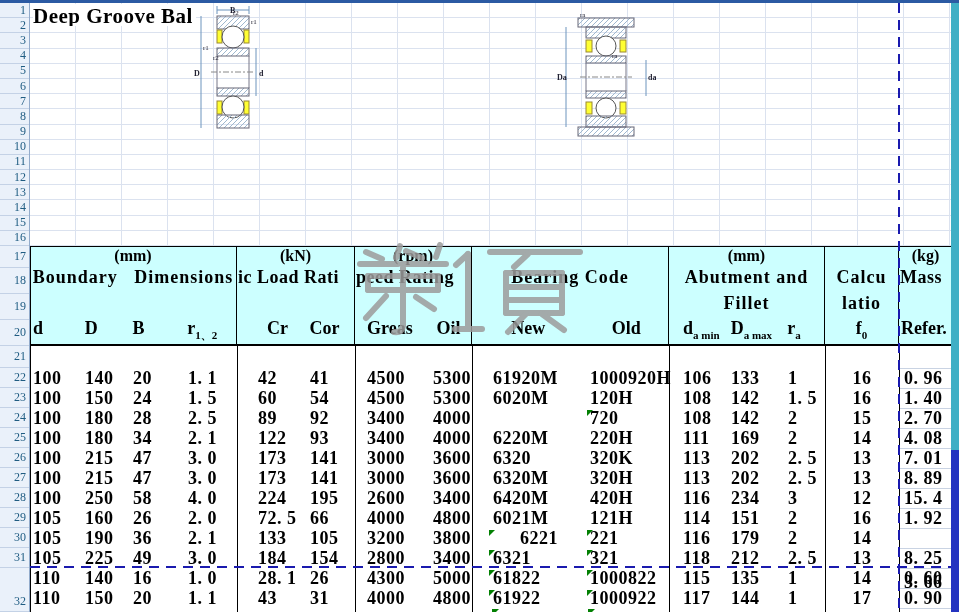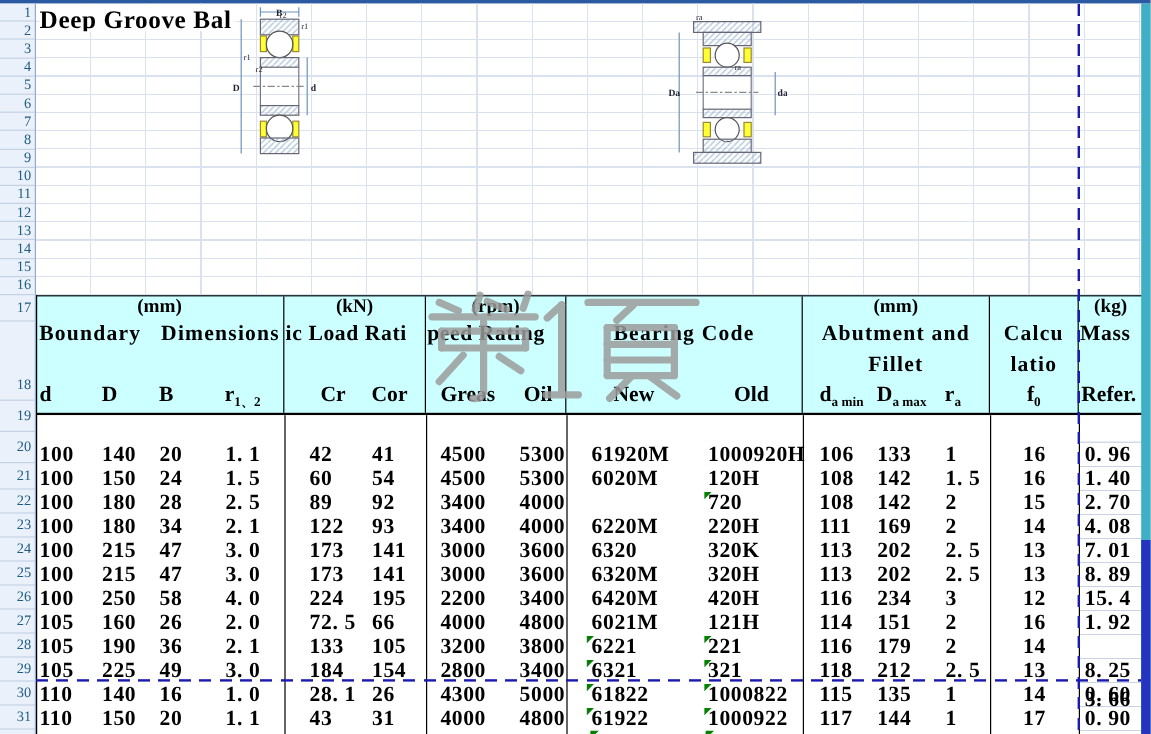--- a/index.html
+++ b/index.html
@@ -89,21 +89,21 @@
       <div class="rh" style="height: 15.1875px;">8</div>
       <div class="rh" style="height: 15.1875px;">9</div>
       <div class="rh" style="height: 15.1875px;">10</div>
       <div class="rh" style="height: 15.1875px;">11</div>
       <div class="rh" style="height: 15.1875px;">12</div>
       <div class="rh" style="height: 15.1875px;">13</div>
       <div class="rh" style="height: 15.1875px;">14</div>
       <div class="rh" style="height: 15.1875px;">15</div>
       <div class="rh" style="height: 15.1875px;">16</div>
       <div class="rh" style="height: 22px;">17</div>
-      <div class="rh" style="height: 26px; margin-top: 40px;">18</div>
+      <div class="rh" style="height: 26px;">18</div>
       <div class="rh" style="height: 26px;">19</div>
       <div class="rh" style="height: 26px;">20</div>
       <div class="rh" style="height: 22px;">21</div>
       <div class="rh" style="height: 20px;">22</div>
       <div class="rh" style="height: 20px;">23</div>
       <div class="rh" style="height: 20px;">24</div>
       <div class="rh" style="height: 20px;">25</div>
       <div class="rh" style="height: 20px;">26</div>
       <div class="rh" style="height: 20px;">27</div>
       <div class="rh" style="height: 20px;">28</div>
@@ -382,21 +382,21 @@
         <div class="td c13" style="width: 74px;">13</div>
         <div class="td c14" style="width: 53px;">8. 89</div>
       </div>
       <div class="trow">
         <div class="td c0" style="width: 52px;">100</div>
         <div class="td c1" style="width: 48px;">250</div>
         <div class="td c2" style="width: 52px;">58</div>
         <div class="td c3" style="width: 55px;">4. 0</div>
         <div class="td c4" style="width: 63px;">224</div>
         <div class="td c5" style="width: 55px;">195</div>
-        <div class="td c6" style="width: 70px;">2200</div>
+        <div class="td c6" style="width: 70px;">2600</div>
         <div class="td c7" style="width: 47px;">3400</div>
         <div class="td c8" style="width: 113px;">6420M</div>
         <div class="td c9" style="width: 84px;">420H</div>
         <div class="td c10" style="width: 53px;">116</div>
         <div class="td c11" style="width: 53px;">234</div>
         <div class="td c12" style="width: 50px;">3</div>
         <div class="td c13" style="width: 74px;">12</div>
         <div class="td c14" style="width: 53px;">15. 4</div>
       </div>
       <div class="trow">
@@ -418,21 +418,21 @@
       </div>
       <div class="trow">
         <div class="td c0" style="width: 52px;">105</div>
         <div class="td c1" style="width: 48px;">190</div>
         <div class="td c2" style="width: 52px;">36</div>
         <div class="td c3" style="width: 55px;">2. 1</div>
         <div class="td c4" style="width: 63px;">133</div>
         <div class="td c5" style="width: 55px;">105</div>
         <div class="td c6" style="width: 70px;">3200</div>
         <div class="td c7" style="width: 47px;">3800</div>
-        <div class="td c8" style="width: 113px;">6221<div class="err" style="left: 17px;"></div></div>
+        <div class="td c8" style="width: 113px; text-align: center;">6221<div class="err" style="left: 17px;"></div></div>
         <div class="td c9" style="width: 84px;">221<div class="err" style="left: 2px;"></div></div>
         <div class="td c10" style="width: 53px;">116</div>
         <div class="td c11" style="width: 53px;">179</div>
         <div class="td c12" style="width: 50px;">2</div>
         <div class="td c13" style="width: 74px;">14</div>
         <div class="td c14" style="width: 53px; margin-top: 44px;">3. 66</div>
       </div>
       <div class="trow">
         <div class="td c0" style="width: 52px;">105</div>
         <div class="td c1" style="width: 48px;">225</div>

